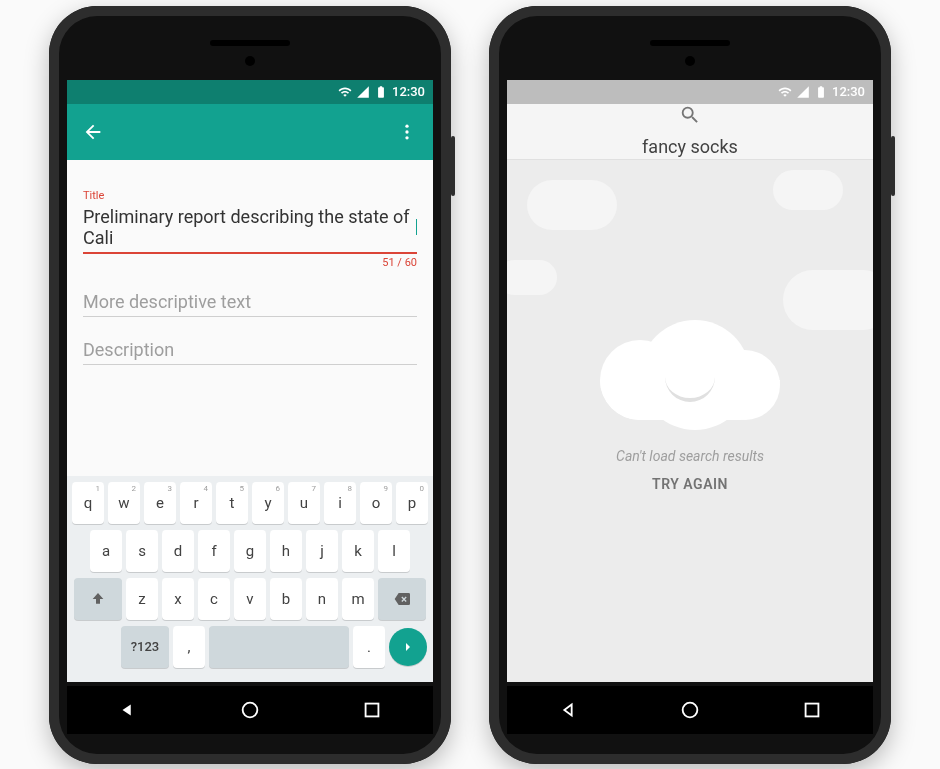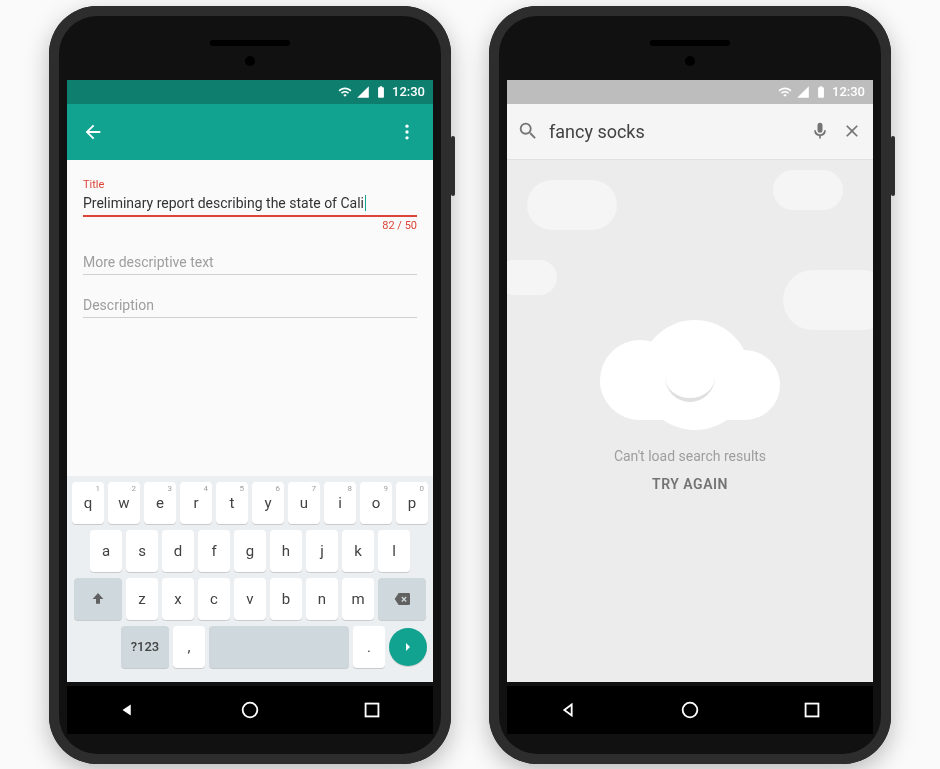--- a/index.html
+++ b/index.html
@@ -42,58 +42,58 @@
   .statusbar { height: 24px; display:flex; align-items:center; justify-content:flex-end;
     padding: 0 8px; gap: 4px; font-size: 13px; font-weight: 500; }
   .statusbar.teal { background:#0e7f6f; color:#fff; }
   .statusbar.grey { background:#bdbdbd; color:#fff; }
   .statusbar svg { width:14px; height:14px; fill:#fff; }
 
   
   .appbar-teal { background:#12a290; height:56px; display:flex; align-items:center;
     justify-content:space-between; padding:0 14px; color:#fff; }
   .appbar-teal .icon { width:24px; height:24px; display:flex; align-items:center; justify-content:center; }
-  .form-area { padding: 18px 16px 0 16px; background:#fafafa; flex:1; }
+  .form-area { padding: 29px 16px 0 16px; background:#fafafa; flex:1; }
   .field { margin-bottom: 20px; }
   .field .label { font-size: 11px; color:#db4437; margin-bottom: 2px; display:block; }
-  .field .input-line { border-bottom: 2px solid #db4437; padding: 2px 0 4px 0; font-size: 14px;
+  .field .input-line { border-bottom: 2px solid #db4437; padding: 2px 0 4px 0; font-size: 18px;
     color:#333; display:flex; align-items:center; }
   .field .cursor { display:inline-block; width:1px; height:16px; background:#12a290; margin-left:1px; }
   .field .counter { text-align:right; font-size:11px; color:#db4437; margin-top:2px; }
   .field.placeholder .input-line { border-bottom:1px solid #cfcfcf; color:#9e9e9e; }
   .keyboard { background:#eceff1; padding: 6px 4px 8px 4px; }
   .krow { display:flex; justify-content:center; gap:4px; margin-bottom:6px; }
   .key { background:#fff; border-radius:4px; height:42px; flex:1; max-width:32px;
     display:flex; align-items:center; justify-content:center; font-size:15px; color:#424242;
     position:relative; box-shadow: 0 1px 0 rgba(0,0,0,0.15); }
   .key sup { position:absolute; top:2px; right:4px; font-size:8px; color:#9e9e9e; }
   .key.wide { max-width:48px; background:#cfd8dc; }
   .key.space { max-width:140px; background:#cfd8dc; flex:3; }
   .key.enter { background:#12a290; color:#fff; border-radius:50%; max-width:38px; height:38px; align-self:center;}
   .key.sym { max-width:48px; background:#cfd8dc; font-size:13px; font-weight:500;margin-left:48px;}
 
   
   .searchbar { height:56px; background:#f5f5f5; display:flex; align-items:center; padding:0 10px;
-    gap:10px; border-bottom:1px solid #e0e0e0; }
+    gap:10px; border-bottom:1px solid #e0e0e0;flex-direction:column; }
   .searchbar .s-icon { width:22px; height:22px; color:#757575; display:flex; align-items:center; justify-content:center;}
   .searchbar .query { flex:1; font-size:18px; color:#424242; }
   .empty-area { flex:1; background:#ececec; position:relative; display:flex; flex-direction:column;
     align-items:center; justify-content:center; overflow:hidden; }
   .cloud-bg { position:absolute; inset:0; }
   .cloud { position:absolute; background:#f5f5f5; border-radius:50px; }
   .big-cloud { width:180px; height:110px; position:relative; margin-top:-40px; }
   .big-cloud .body { position:absolute; background:#fff; }
   .big-cloud .c1 { width:80px; height:80px; border-radius:50%; left:0; bottom:0; }
   .big-cloud .c2 { width:110px; height:110px; border-radius:50%; left:40px; bottom:-10px; }
   .big-cloud .c3 { width:70px; height:70px; border-radius:50%; right:0; bottom:0; }
   .big-cloud .base{ width:180px; height:40px; bottom:0; left:0; border-radius:0 0 40px 40px;}
   .big-cloud .mouth { position:absolute; width:50px; height:25px; border:4px solid #e0e0e0;
     border-bottom:none; border-left:none; border-right:none; border-radius:50px 50px 0 0;
     bottom:18px; left:65px; transform:rotate(180deg);}
-  .empty-msg { margin-top: 28px; font-size:14px; color:#9e9e9e; }
+  .empty-msg { margin-top: 28px; font-size:14px; color:#9e9e9e;font-style:italic; }
   .try-again { margin-top: 12px; font-size:14px; font-weight:600; color:#737373; letter-spacing:0.5px; }
 
   svg { display:block; }
 </style>
 </head>
 <body>
 
 <div class="phone">
   <span class="side-btn"></span>
   <div class="screen">
@@ -123,21 +123,21 @@
           </svg>
       </span>
     </div>
     <div class="form-area">
       <div class="field error">
         <span class="label">Title</span>
         <div class="input-line">
           <span>Preliminary report describing the state of Cali</span>
             <span class="cursor"></span>
         </div>
-        <div class="counter">82 / 50</div>
+        <div class="counter">51 / 60</div>
       </div>
       <div class="field placeholder">
         <div class="input-line">More descriptive text</div>
       </div>
       <div class="field placeholder">
         <div class="input-line">Description</div>
       </div>
     </div>
     <div class="keyboard">
       <div class="krow" id="krow1">

